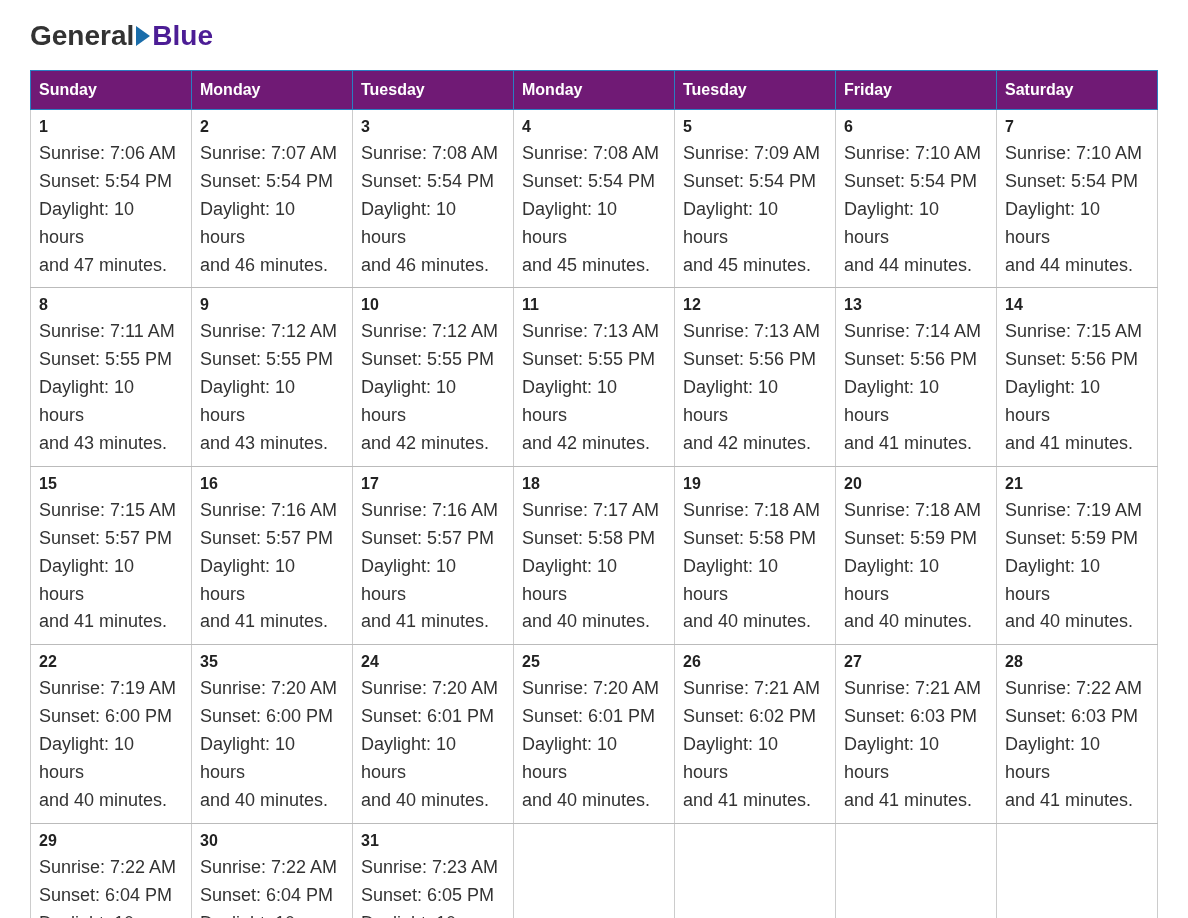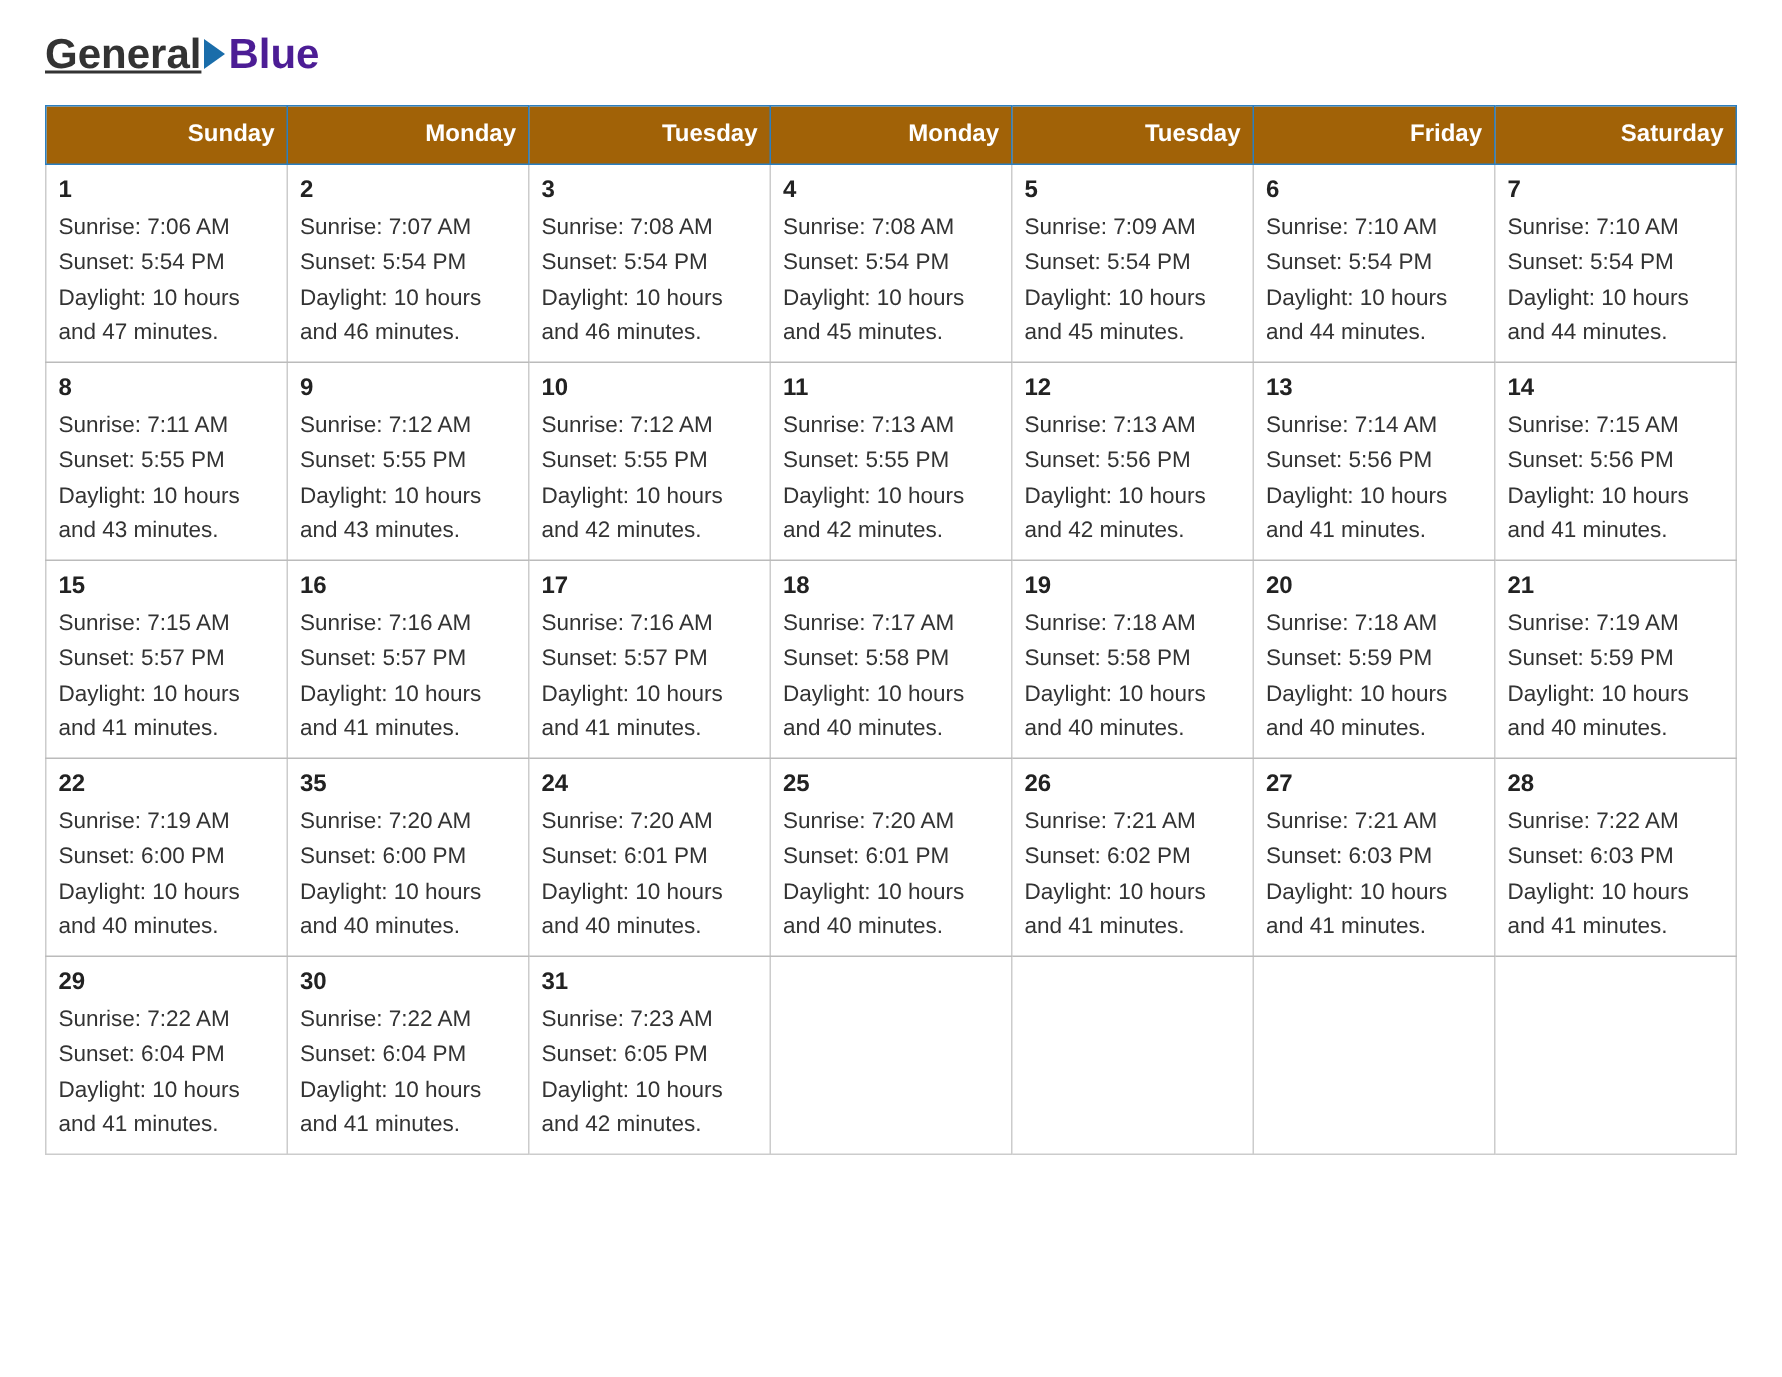--- a/index.html
+++ b/index.html
@@ -23,21 +23,20 @@
     }
     .logo-text {
       display: flex;
       align-items: center;
       font-size: 28px;
       font-weight: bold;
       color: #333;
     }
     .logo-general {
       color: #333;
-      text-decoration: underline;
     }
     .logo-arrow {
       width: 0;
       height: 0;
       border-left: 14px solid #1a6daa;
       border-top: 10px solid transparent;
       border-bottom: 10px solid transparent;
       margin: 0 2px;
       display: inline-block;
     }
@@ -59,43 +58,43 @@
       font-size: 22px;
       color: #444;
       margin-top: 4px;
     }
     .calendar-table {
       width: 100%;
       border-collapse: collapse;
       border: 1px solid #aaa;
     }
     .calendar-table th {
-      background-color: #a16207;
+      background-color: #701a75;
       color: #fff;
       font-size: 16px;
       font-weight: bold;
       padding: 10px 8px;
-      text-align: right;
+      text-align: left;
       border: 1px solid #2a7fc1;
     }
     .calendar-table td {
       vertical-align: top;
       padding: 8px;
       border: 1px solid #ccc;
       width: calc(100% / 7);
       min-height: 100px;
     }
     .day-number {
       font-size: 16px;
       font-weight: bold;
       color: #222;
       margin-bottom: 4px;
     }
     .day-info {
-      font-size: 15px;
+      font-size: 18px;
       color: #333;
       line-height: 1.55;
     }
     .empty-cell {
       background: #fff;
     }
     tr:not(:last-child) td {
       border-bottom: 1px solid #bbb;
     }
   </style>

